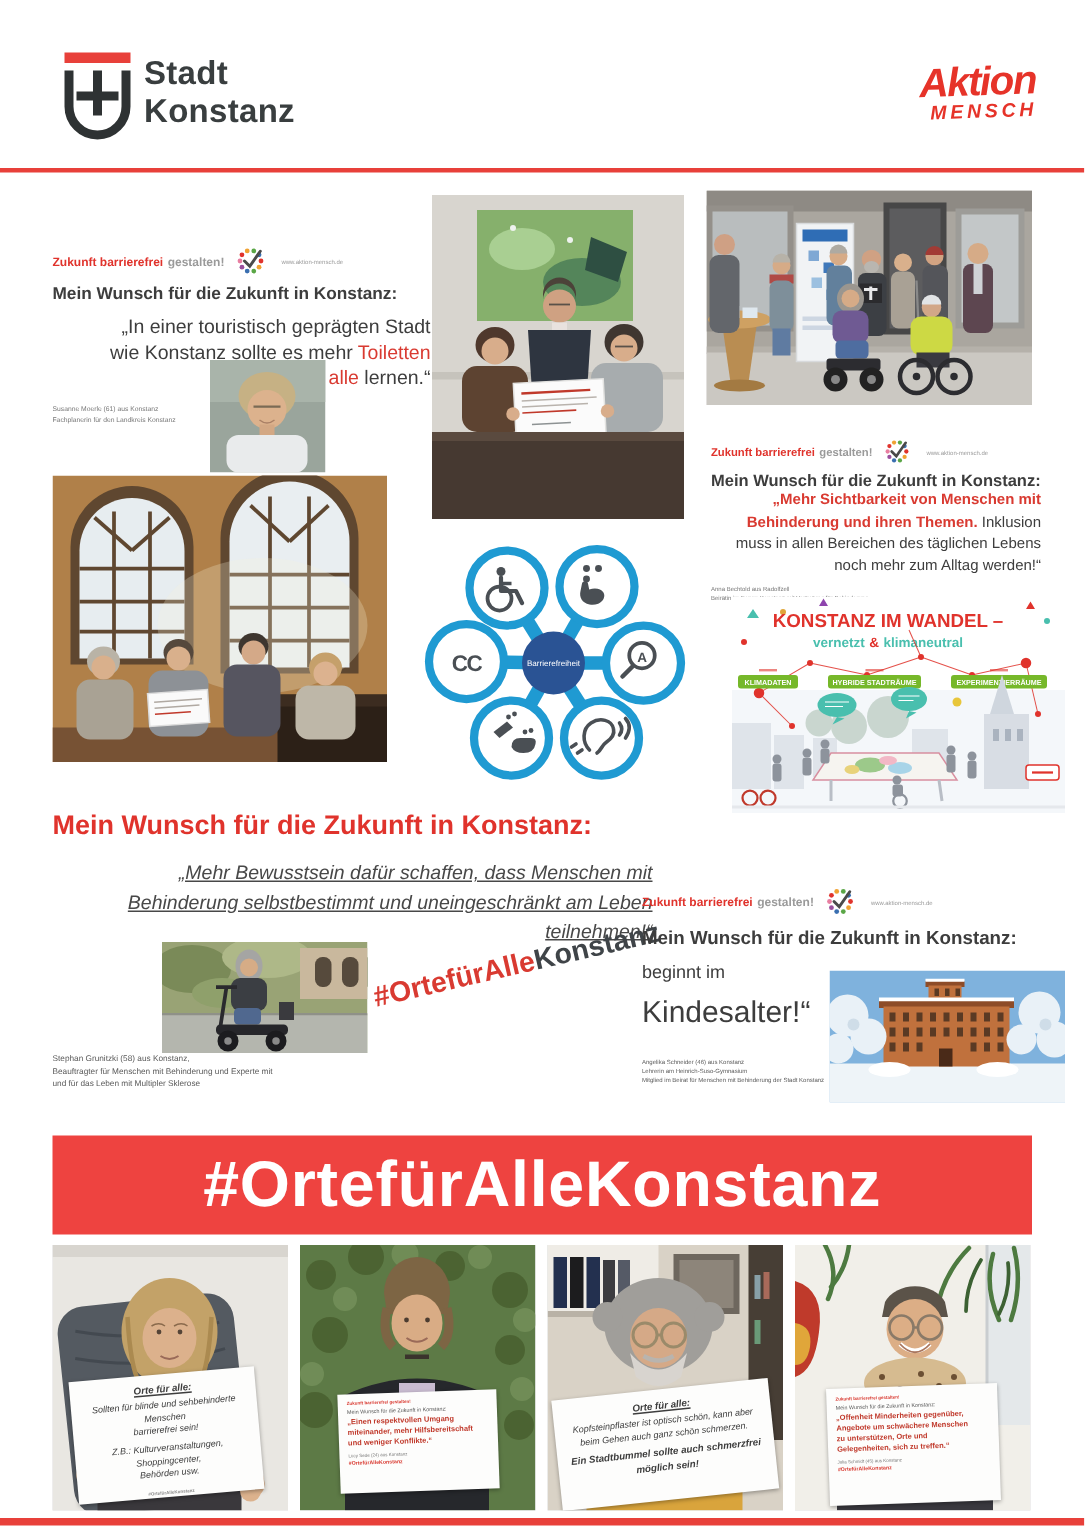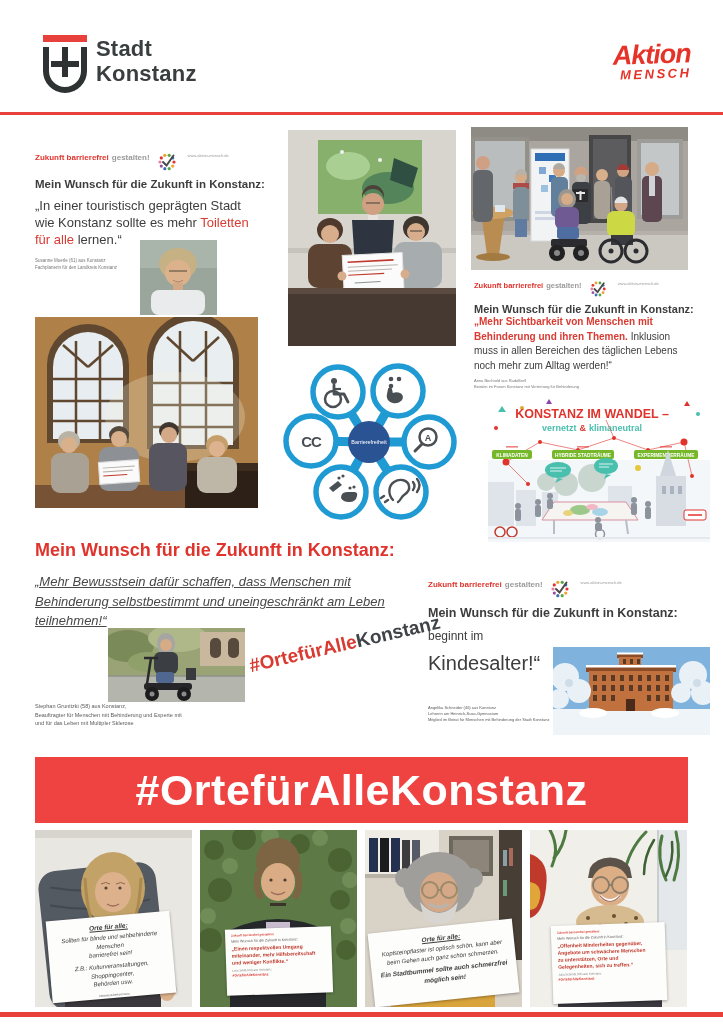--- a/index.html
+++ b/index.html
@@ -6,27 +6,27 @@
   .poster{position:relative;width:723px;height:1024px;background:#ffffff;overflow:hidden;
           font-family:"Liberation Sans",sans-serif;color:#3d3d3d;}
   .abs{position:absolute;}
   
   .stadt-text{font-weight:bold;font-size:22px;line-height:1.12;color:#393e3f;letter-spacing:.2px;}
   .aktion{color:#e63329;font-weight:800;transform:rotate(-2deg);text-align:right;}
   .aktion .a1{font-size:27px;line-height:1;letter-spacing:-1px;font-style:italic;}
   .aktion .a2{font-size:13px;letter-spacing:2.5px;line-height:1;margin-top:-1px;font-style:italic;}
   .redline{background:#e8403a;}
   
-  .campaign{display:flex;}
+  .campaign{display:flex;align-items:center;margin-top:12px;}
   .campaign .c-red{color:#e0332c;font-weight:bold;font-size:8px;}
   .campaign .c-gray{color:#9a9a9a;font-weight:bold;font-size:8px;margin-left:3px;}
   .campaign .c-url{color:#9a9a9a;font-size:4px;margin-left:12px;}
   .campaign svg{margin-left:8px;}
   .wish{font-weight:bold;color:#3d3d3d;}
-  .qtext{white-space:pre-line;line-height:1.32;}
+  .qtext{white-space:pre-line;line-height:1.32;text-align:right;}
   .red-t{color:#d93a31;}
   .credit{color:#787878;line-height:1.55;}
   
   .red-head{color:#e0332c;font-weight:bold;}
   .italic-q{font-style:italic;color:#484848;text-decoration:underline;}
   
   .hashtag{font-weight:bold;font-size:19px;transform:rotate(-13deg);transform-origin:left bottom;white-space:nowrap;}
   .hashtag .h-red{color:#d93a31;}
   .hashtag .h-dark{color:#3f4448;}
   

